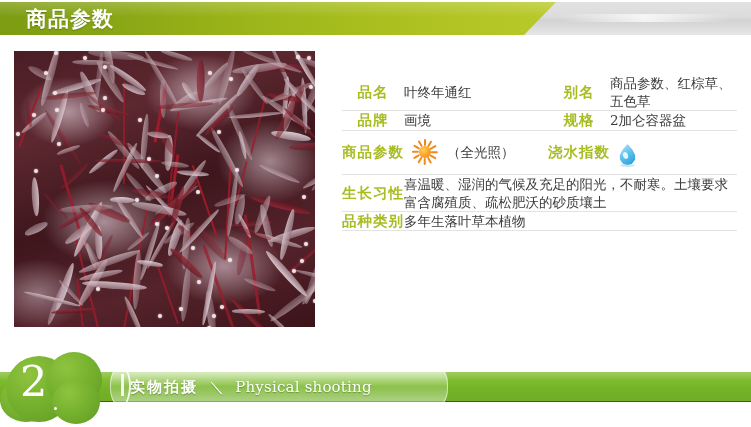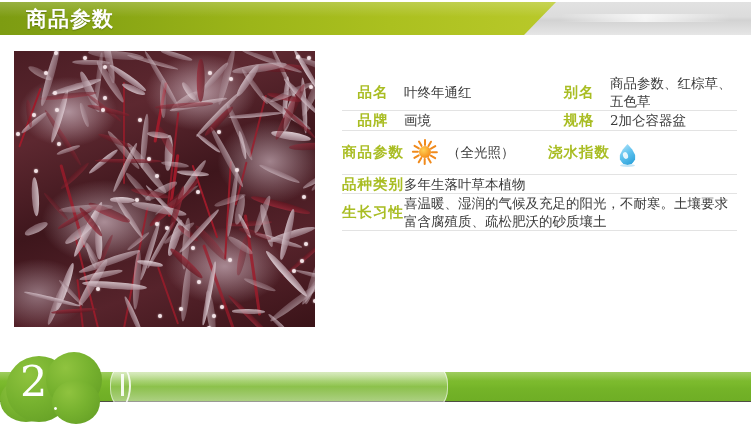--- a/index.html
+++ b/index.html
@@ -414,37 +414,42 @@
     <td class="lbl cellpad">浇水指数</td>
     <td class="val">
       <span class="drop">
         <span class="drop-body"></span>
         <span class="drop-hl"></span>
         <span class="drop-shadow"></span>
       </span>
     </td>
   </tr>
   <tr>
+    <td class="lbl cellpad">生长习性</td>
+    <td class="val cellpad" colspan="3">喜温暖、湿润的气候及充足的阳光，不耐寒。土壤要求富含腐殖质、疏松肥沃的砂质壤土</td>
+  </tr>
+  <tr>
     <td class="lbl cellpad">品种类别</td>
     <td class="val cellpad" colspan="3">多年生落叶草本植物</td>
-  </tr>
-  <tr>
-    <td class="lbl cellpad">生长习性</td>
-    <td class="val cellpad" colspan="3">喜温暖、湿润的气候及充足的阳光，不耐寒。土壤要求富含腐殖质、疏松肥沃的砂质壤土</td>
   </tr>
 </tbody>
   </table>
 
 <div class="banner">
   <div class="greenbar"></div>
   <div class="greenbar-gloss"></div>
   <div class="greenbar-line"></div>
 
   <div class="pill"></div>
   <div class="pill-tick"></div>
+  <div class="pill-lbl">
+    <span class="pill-cn">实物拍摄</span>
+    <span class="pill-en">＼</span>
+    <span class="pill-en">Physical shooting</span>
+  </div>
 
   <div class="blob blob-d"></div>
   <div class="blob blob-a"></div>
   <div class="blob blob-b"></div>
   <div class="blob blob-c"></div>
   <div class="swoosh"></div>
   <div class="num2">2</div>
   <div class="num2-dot">.</div>
 </div>
 

